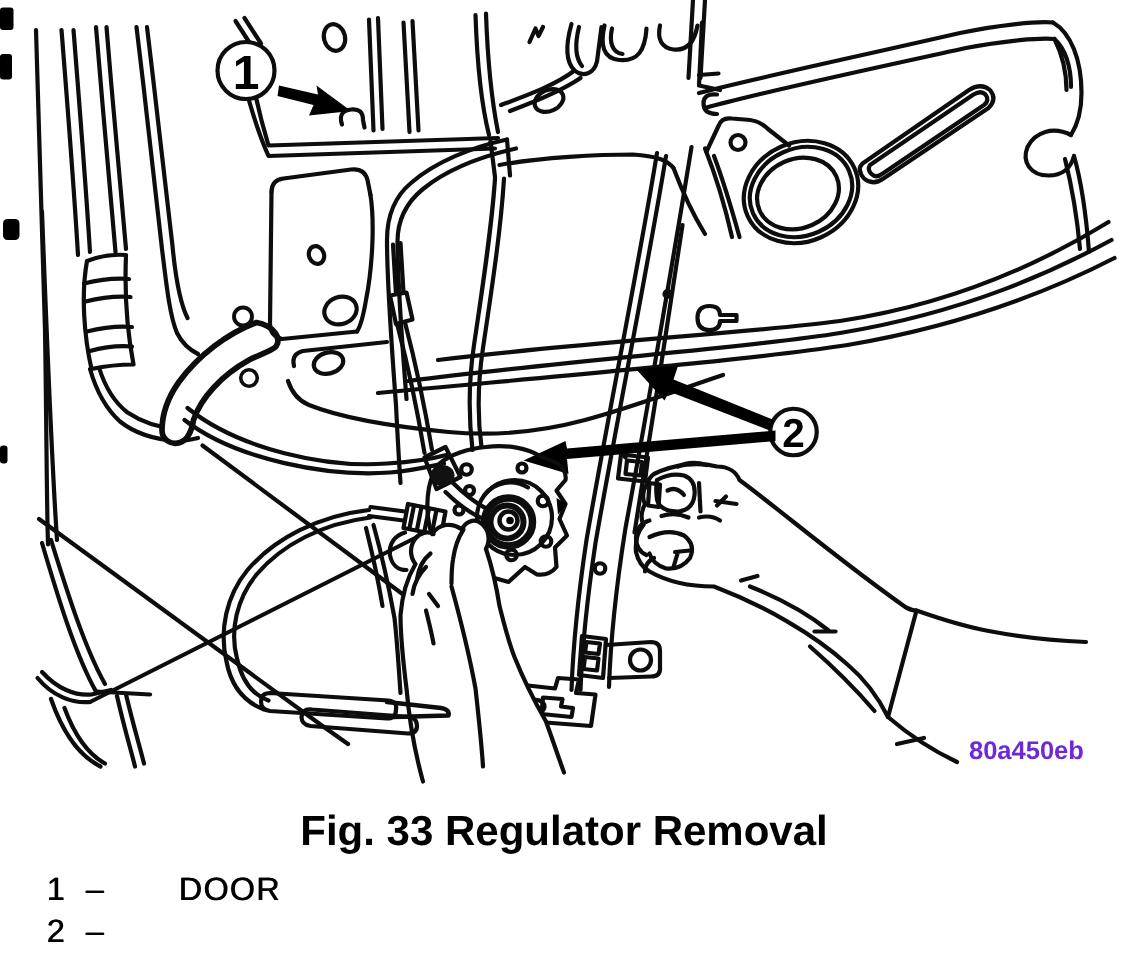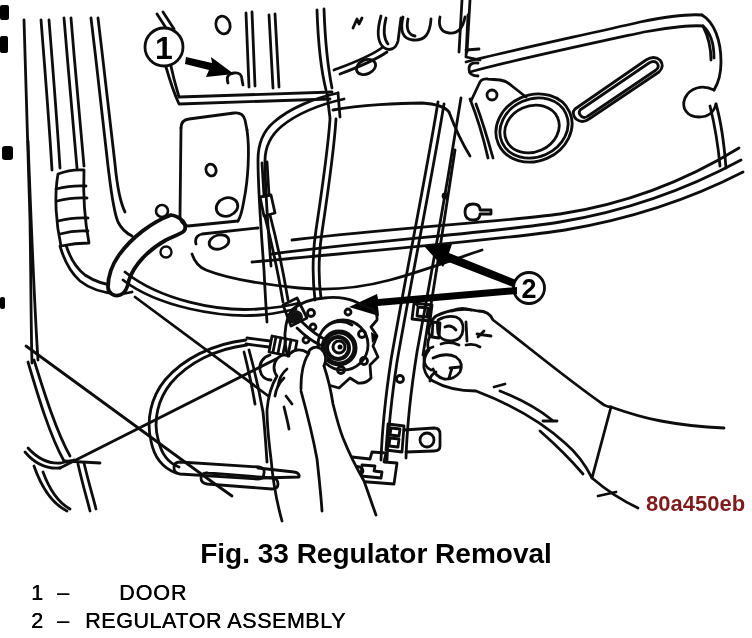--- a/index.html
+++ b/index.html
@@ -1,21 +1,21 @@
 <!DOCTYPE html>
 <html><head>
 <meta charset="utf-8">
 <style>
 html,body{margin:0;padding:0;background:#fff;}
 #page{position:relative;width:752px;height:638px;background:#fff;overflow:hidden;
 font-family:"Liberation Sans", sans-serif;}
 .cap{position:absolute;left:0;top:538px;width:752px;text-align:center;
 font-size:28px;font-weight:bold;color:#000;letter-spacing:0px;}
 .leg{position:absolute;color:#000;font-size:21.5px;font-weight:normal;white-space:pre;text-shadow:0.5px 0 0 #000;}
-.pn{position:absolute;left:646px;top:491px;font-size:22px;font-weight:bold;color:#7f1d1d;}
+.pn{position:absolute;left:646px;top:491px;font-size:17px;font-weight:bold;color:#6d28d9;}
 </style>
 </head>
 <body>
 <div id="page">
 <svg width="752" height="638" viewBox="0 0 752 638" fill="none" stroke="#0d0d0d" stroke-width="2.8" stroke-linecap="round" stroke-linejoin="round">
 
 <g fill="#000" stroke="none">
 <rect x="0" y="5" width="9" height="15" rx="2"></rect>
 <rect x="0" y="36" width="8" height="17" rx="2"></rect>
 <rect x="2" y="146" width="11" height="14" rx="3"></rect>
@@ -292,15 +292,15 @@
 </g>
 
 <g fill="#000" stroke="none" font-family="Liberation Sans, sans-serif" font-weight="bold">
 <text x="164" y="59" font-size="32" text-anchor="middle">1</text>
 <text x="529" y="298" font-size="27" text-anchor="middle">2</text>
 </g>
 
 </svg>
 <div class="cap">Fig. 33 Regulator Removal</div>
 <div class="leg" style="left:31px;top:581px;">1</div><div class="leg" style="left:57px;top:581px;">–</div><div class="leg" style="left:85px;top:581px;letter-spacing:0.9px;margin-left:34px;">DOOR</div>
-<div class="leg" style="left:31px;top:609px;">2</div><div class="leg" style="left:57px;top:609px;">–</div><div class="leg" style="left:85px;top:609px;letter-spacing:0.55px;">REGULATOR ASSEMBLY</div>
+<div class="leg" style="left:31px;top:609px;">2</div><div class="leg" style="left:57px;top:609px;">–</div>
 <div class="pn">80a450eb</div>
 </div>
 
 </body></html>

